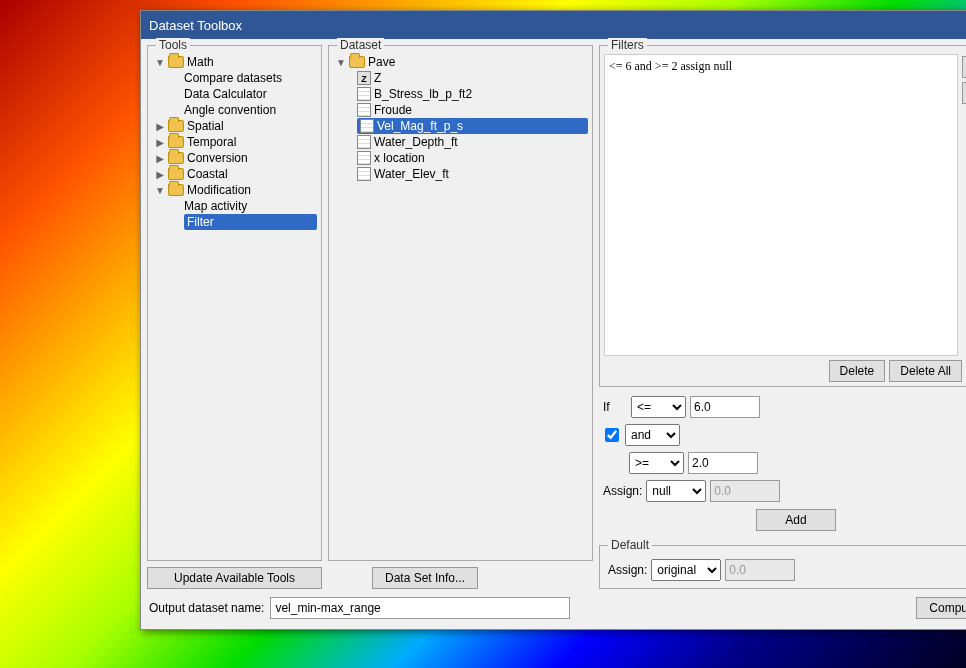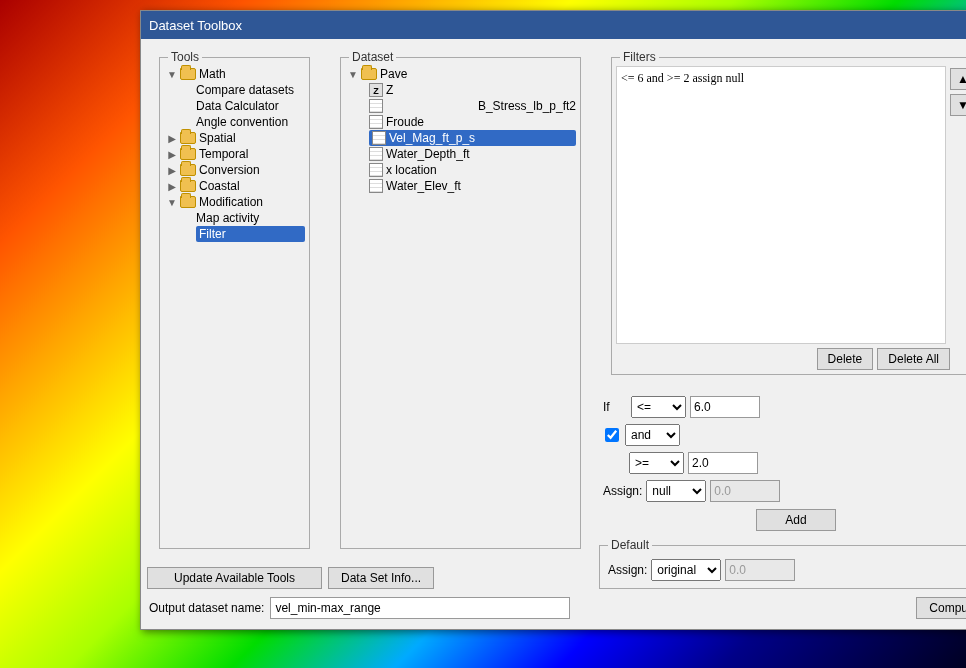--- a/index.html
+++ b/index.html
@@ -106,21 +106,21 @@
       margin-left: 16px;
     }
     .tree-leaf {
       margin-left: 0;
     }
 
     
     .section {
       border: 1px solid #aaa;
       position: relative;
-      margin: 12px;
+      margin: 0;
       flex: 1;
       display: flex;
       flex-direction: column;
     }
     .section-title {
       position: absolute;
       top: -8px;
       left: 8px;
       background: #f0f0f0;
       padding: 0 3px;
@@ -410,21 +410,21 @@
               <span class="tree-text">Pave</span>
             </div>
 
             <div class="tree-children">
 
               <div class="tree-item tree-leaf" style="margin-left:8px;">
                 <span class="z-icon">Z</span>
                 <span class="tree-text">Z</span>
               </div>
 
-              <div class="tree-item tree-leaf" style="margin-left:8px;justify-content:space-between;">
+              <div class="tree-item tree-leaf" style="margin-left:8px;">
                 <span class="grid-icon"></span>
                 <span class="tree-text">B_Stress_lb_p_ft2</span>
               </div>
 
               <div class="tree-item tree-leaf" style="margin-left:8px;">
                 <span class="grid-icon"></span>
                 <span class="tree-text">Froude</span>
               </div>
 
               <div class="tree-item tree-leaf" style="margin-left:8px; background:#316ac5; border-radius:2px; padding:1px 3px;">
@@ -445,21 +445,21 @@
               <div class="tree-item tree-leaf" style="margin-left:8px;">
                 <span class="grid-icon"></span>
                 <span class="tree-text">Water_Elev_ft</span>
               </div>
 
             </div>
 
           </div>
         </div>
 
-        <button class="btn" style="align-self:flex-start; padding: 3px 12px;">Data Set Info...</button>
+        <button class="btn" style="align-self:flex-start; padding: 3px 12px; margin-left: 44px;">Data Set Info...</button>
       </div>
 
       <div style="flex:1; display:flex; flex-direction:column; gap:4px; min-width:0;">
 
         <div class="section" style="height:200px; flex-shrink:0;">
           <span class="section-title">Filters</span>
           <div style="display:flex; flex-direction:row; flex:1; padding:8px 4px 0 4px; gap:4px; height:100%;">
 
             <div class="filters-text-area">
               <span>&lt;= 6 and &gt;= 2 assign null</span>

